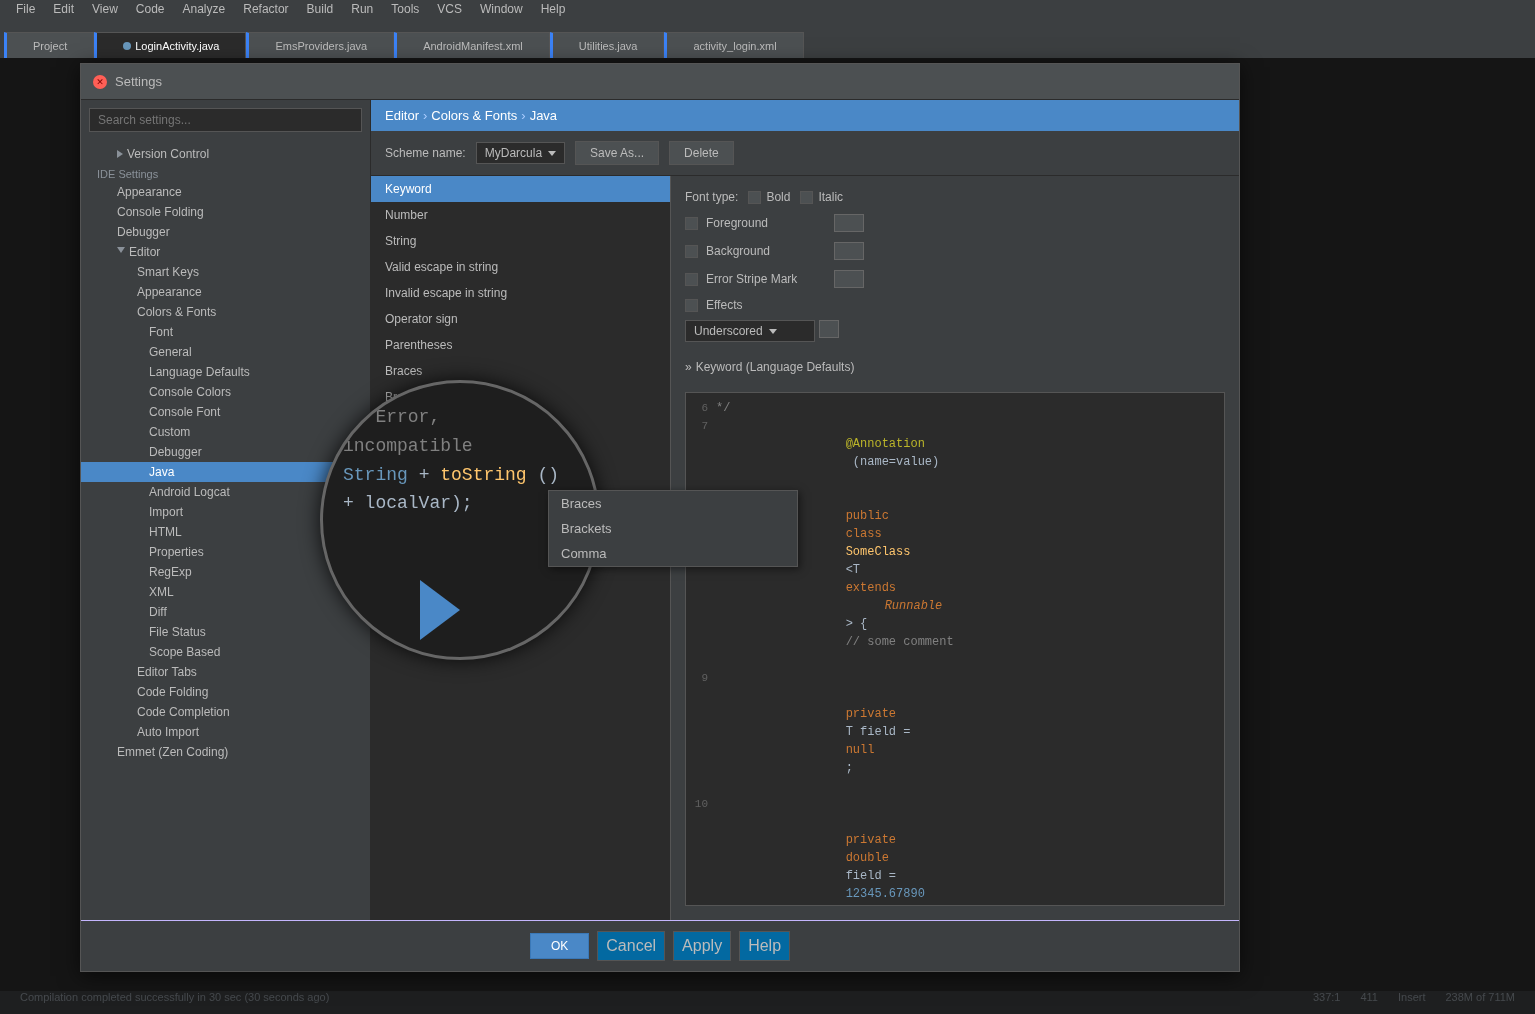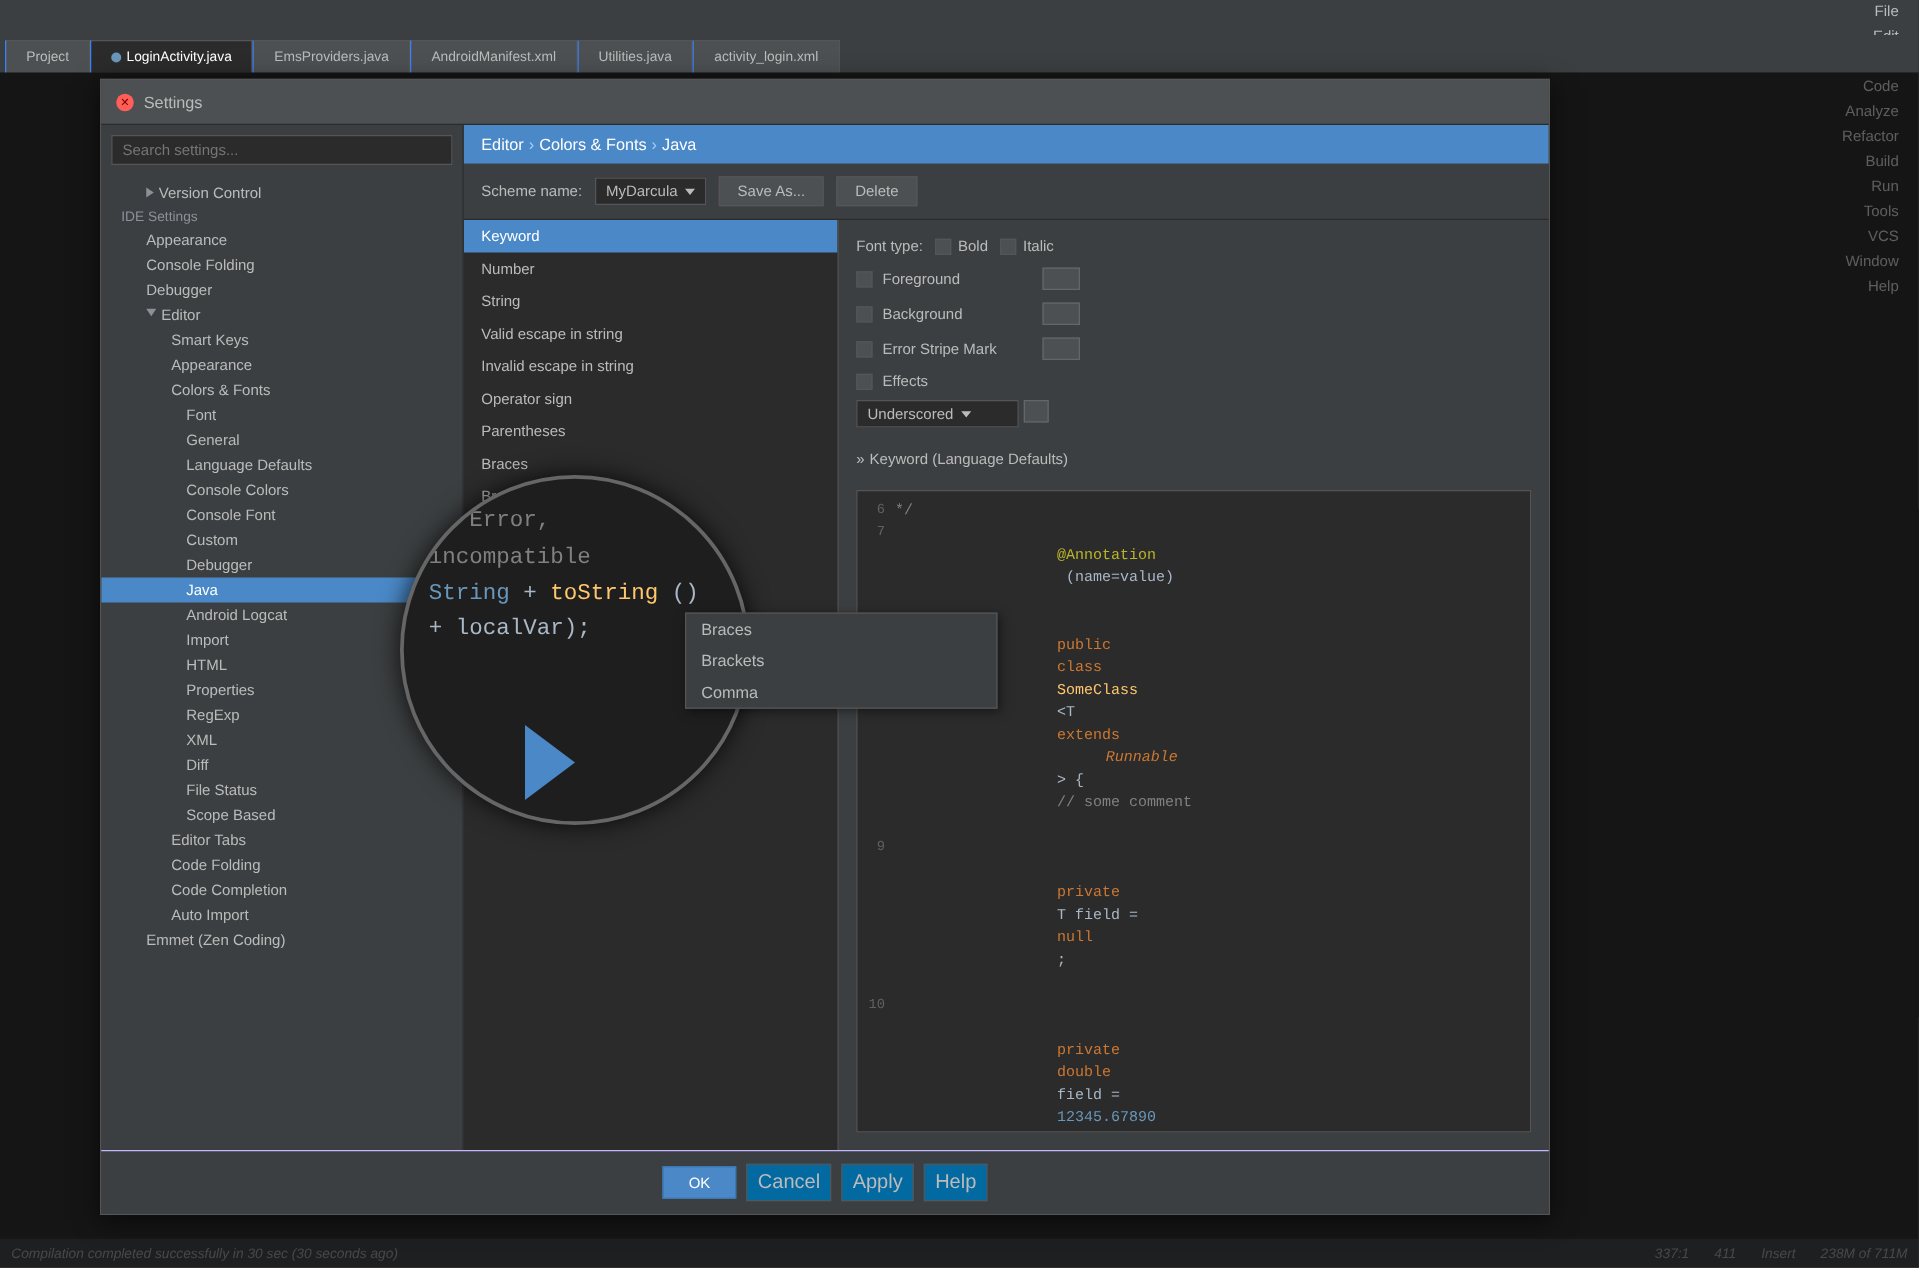--- a/index.html
+++ b/index.html
@@ -21,26 +21,25 @@
       background: #2b2b2b;
     }
 
     
     .menu-bar {
       position: absolute;
       top: 0; left: 0; right: 0;
       height: 36px;
       background: #3c3f41;
       display: flex;
-      align-items: flex-end;
+      align-items: flex-start;
       padding: 0 8px;
       gap: 2px;
       z-index: 10;
       border-bottom: 1px solid #2b2b2b;
-      flex-direction: column;
     }
     .menu-item {
       padding: 2px 8px;
       color: #bbbbbb;
       cursor: pointer;
       font-size: 12px;
     }
 
     
     .tab-bar {
@@ -48,29 +47,29 @@
       top: 28px; left: 0; right: 0;
       height: 30px;
       background: #3c3f41;
       display: flex;
       align-items: flex-end;
       padding: 0 4px;
       z-index: 10;
     }
     .tab {
       height: 26px;
-      padding: 0 16px;
+      padding: 0 26px;
       background: #4c5052;
       color: #bbbbbb;
       font-size: 11px;
       display: flex;
       align-items: center;
       gap: 4px;
       border-top: 1px solid #555;
-      border-left: 1px solid #3b82f6;
+      border-left: 3px solid #3b82f6;
       border-right: 1px solid #555;
       cursor: pointer;
       white-space: nowrap;
     }
     .tab.active {
       background: #2b2b2b;
       color: #ffffff;
     }
     .tab-dot {
       width: 8px; height: 8px;
@@ -445,27 +444,26 @@
     }
 
     
     .status-bar {
       position: absolute;
       bottom: 0; left: 0; right: 0;
       height: 24px;
       background: #3c3f41;
       border-top: 1px solid #2b2b2b;
       display: flex;
-      align-items: center;
-      padding: 0 9px;
+      align-items: flex-start;
+      padding: 0 20px;
       gap: 20px;
       font-size: 11px;
       color: #8a9199;
       z-index: 5;
-      font-style: italic;
     }
 
     
     .code-line {
       display: flex;
       align-items: flex-start;
       min-height: 18px;
     }
     .line-num {
       color: #606060;

